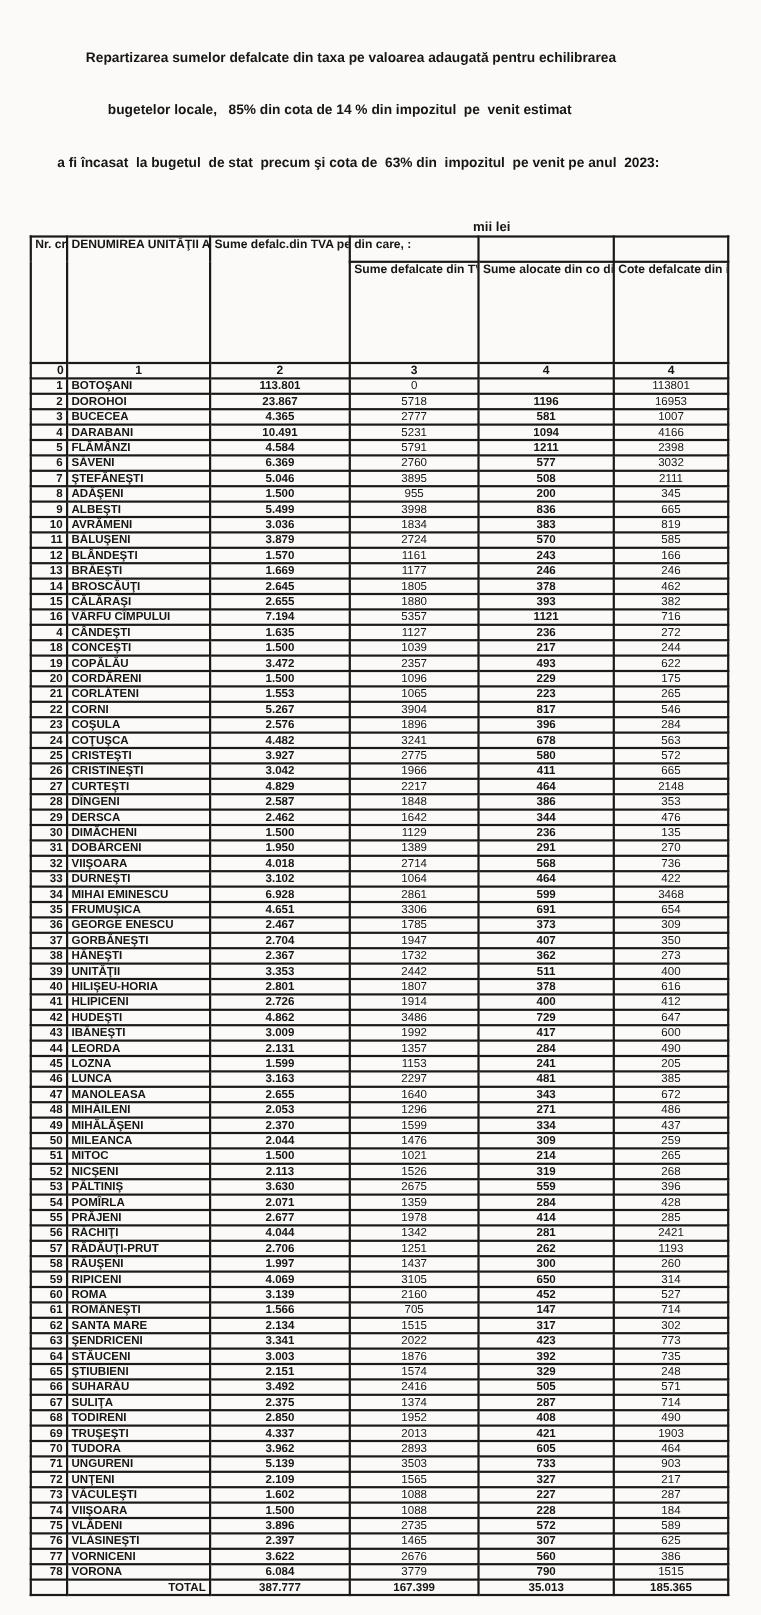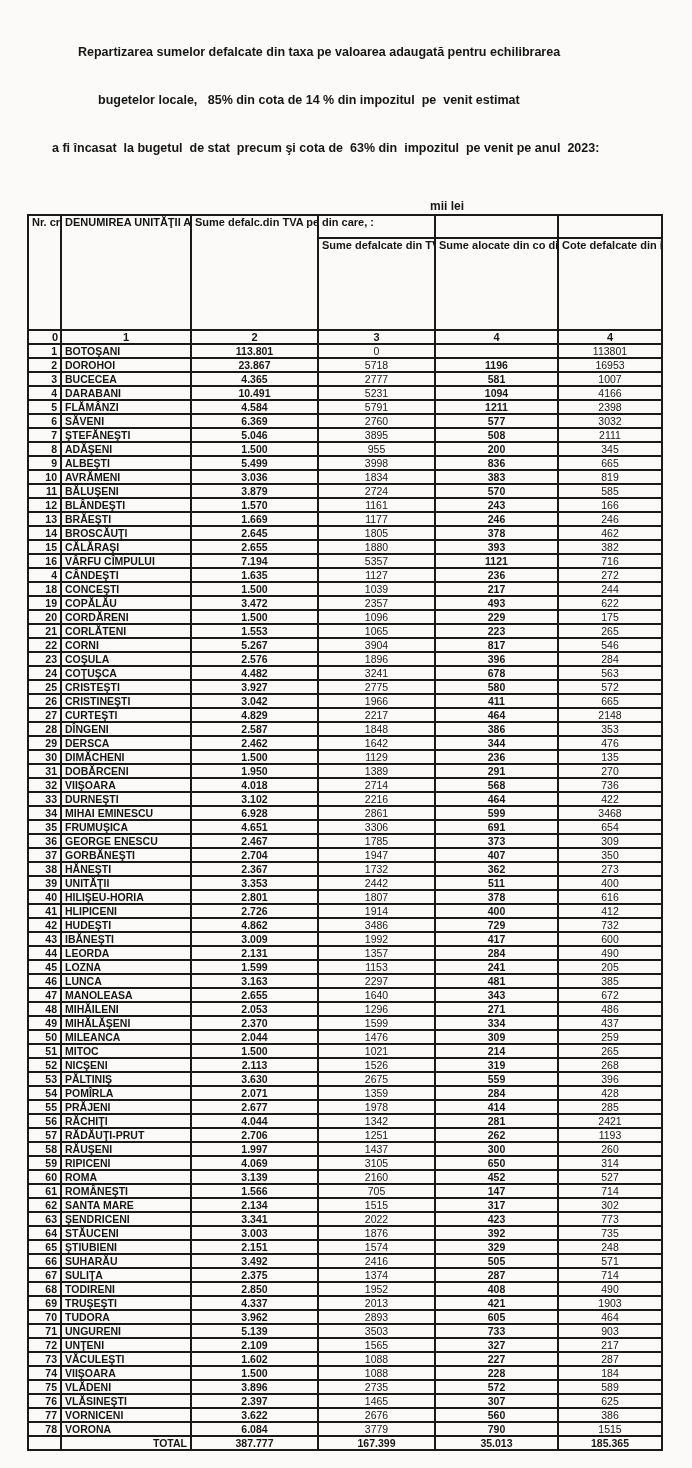--- a/index.html
+++ b/index.html
@@ -376,21 +376,21 @@
           <td class="c1">VIIŞOARA</td>
           <td class="c2">4.018</td>
           <td class="c3">2714</td>
           <td class="c4">568</td>
           <td class="c5">736</td>
         </tr>
         <tr>
           <td class="c0">33</td>
           <td class="c1">DURNEŞTI</td>
           <td class="c2">3.102</td>
-          <td class="c3">2216</td>
+          <td class="c3">1064</td>
           <td class="c4">464</td>
           <td class="c5">422</td>
         </tr>
         <tr>
           <td class="c0">34</td>
           <td class="c1">MIHAI EMINESCU</td>
           <td class="c2">6.928</td>
           <td class="c3">2861</td>
           <td class="c4">599</td>
           <td class="c5">3468</td>
@@ -450,21 +450,21 @@
           <td class="c3">1914</td>
           <td class="c4">400</td>
           <td class="c5">412</td>
         </tr>
         <tr>
           <td class="c0">42</td>
           <td class="c1">HUDEŞTI</td>
           <td class="c2">4.862</td>
           <td class="c3">3486</td>
           <td class="c4">729</td>
-          <td class="c5">732</td>
+          <td class="c5">647</td>
         </tr>
         <tr>
           <td class="c0">43</td>
           <td class="c1">IBĂNEŞTI</td>
           <td class="c2">3.009</td>
           <td class="c3">1992</td>
           <td class="c4">417</td>
           <td class="c5">600</td>
         </tr>
         <tr>

